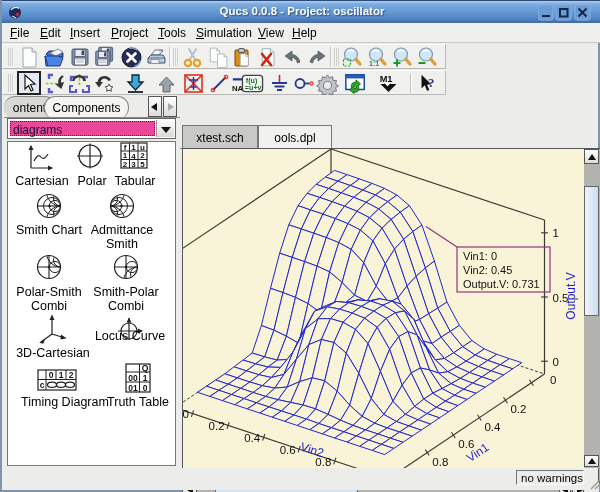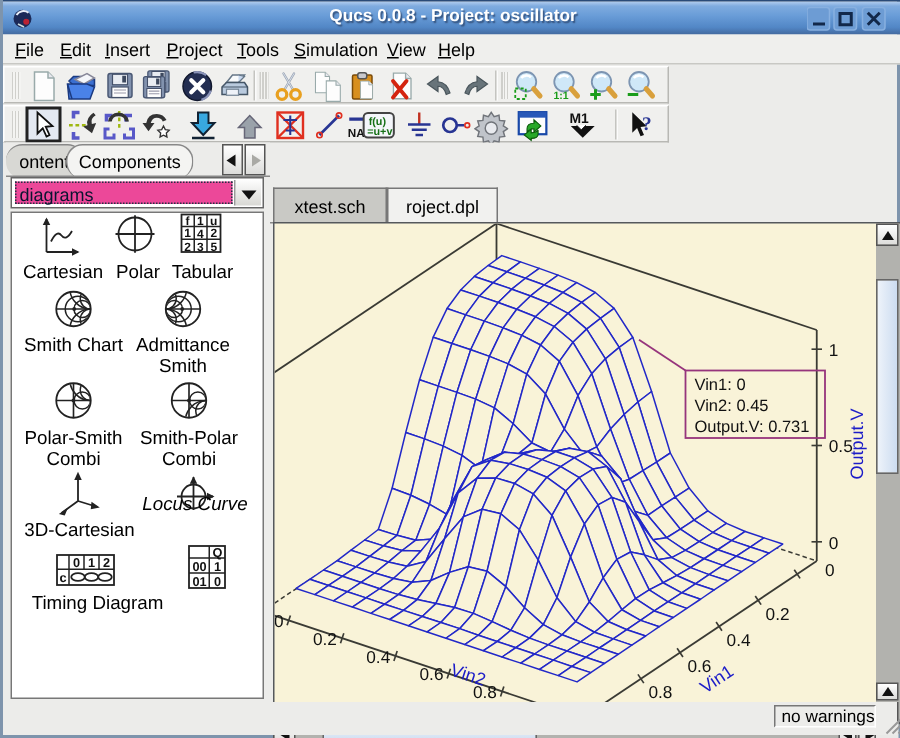--- a/index.html
+++ b/index.html
@@ -400,21 +400,21 @@
           <path d="M7 26 L1.5 31 L5.5 31.5 Z" fill="#222" transform="rotate(8 4 29)"></path>
           <path d="M23 22.5 L28.5 26.3 L22.5 27.5 Z" fill="#222"></path>
         </svg>
         <svg style="position:absolute;left:107px;top:174px" width="30" height="26" viewBox="0 0 30 26">
           <circle cx="14" cy="15" r="8" fill="none" stroke="#222" stroke-width="1.2"></circle>
           <path d="M14 2 v22 M3 15 h24" stroke="#222" stroke-width="1.2"></path>
           <path d="M11.5 6.5 L14 1.5 L16.5 6.5 Z" fill="#222"></path>
           <path d="M23 12.5 L28 15 L23 17.5 Z" fill="#222"></path>
         </svg>
         <div class="litem" style="left:-10px;top:205px;width:110px;">3D-Cartesian</div>
-        <div class="litem" style="left:67px;top:188px;width:110px;font-style:italic;">Locus Curve</div>
+        <div class="litem" style="left:67px;top:188px;width:110px;">Locus Curve</div>
         <svg style="position:absolute;left:29px;top:224px" width="40" height="28" viewBox="0 0 40 28">
           <rect x="1" y="4" width="38" height="20" fill="none" stroke="#222" stroke-width="1.2"></rect>
           <path d="M1 13.5 h38 M9 4 v20 M19 4 v9.5 M29 4 v9.5" stroke="#222" stroke-width="1"></path>
           <g font-size="8.5" font-weight="bold" fill="#111" font-family="Liberation Sans" text-anchor="middle">
             <text x="14" y="12">0</text>
             <text x="24" y="12">1</text>
             <text x="34" y="12">2</text>
             <text x="5" y="22">c</text>
           </g>
           <ellipse cx="15" cy="18.7" rx="4.5" ry="2.6" fill="none" stroke="#222" stroke-width="1.2"></ellipse>
@@ -426,25 +426,26 @@
           <path d="M3 9 h24 M3 19 h24 M16.5 1 v28" stroke="#222" stroke-width="1"></path>
           <g font-size="8.5" font-weight="bold" fill="#111" font-family="Liberation Sans" text-anchor="middle">
             <text x="22" y="8">Q</text>
             <text x="10" y="17.5">00</text>
             <text x="22" y="17.5">1</text>
             <text x="10" y="27.5">01</text>
             <text x="22" y="27.5">0</text>
           </g>
         </svg>
         <div class="litem" style="left:-6px;top:254px;width:126px;">Timing Diagram</div>
+        <div class="litem" style="left:75px;top:254px;width:110px;">Truth Table</div>
       </div>
  </div>
  <div id="darea" class="abs">
    <div class="dtab" style="left:2px;width:76px;">xtest.sch</div>
-   <div class="dtab on" style="left:78px;width:74px;">roject.dpl</div>
+   <div class="dtab on" style="left:78px;width:74px;">ools.dpl</div>
    <div id="tabline"></div>
    <div id="plotframe"></div>
    <div class="abs" style="left:3px;top:25px;width:401px;height:333px;overflow:hidden"><svg width="401" height="333" viewBox="181 120 401 333">
           <line x1="329.0" y1="274.0" x2="172.7" y2="378.7" stroke="#3a3a34" stroke-width="1" stroke-dasharray="3,2"></line>
           <line x1="329.0" y1="274.0" x2="542.5" y2="345.0" stroke="#3a3a34" stroke-width="1" stroke-dasharray="3,2"></line>
           <line x1="329.0" y1="120.0" x2="329.0" y2="274.0" stroke="#3a3a34" stroke-width="1.2"></line>
           <path d="M332.5 141.4L345.0 145.6L335.9 152.2L323.4 148.0Z" fill="#f9f3d8" stroke="#2228c8" stroke-width="1" stroke-linejoin="round"></path>
           <path d="M323.4 148.0L335.9 152.2L326.7 159.5L314.2 155.3Z" fill="#f9f3d8" stroke="#2228c8" stroke-width="1" stroke-linejoin="round"></path>
           <path d="M345.0 145.6L357.5 149.9L348.3 156.5L335.9 152.2Z" fill="#f9f3d8" stroke="#2228c8" stroke-width="1" stroke-linejoin="round"></path>
           <path d="M314.2 155.3L326.7 159.5L317.6 168.4L305.1 164.3Z" fill="#f9f3d8" stroke="#2228c8" stroke-width="1" stroke-linejoin="round"></path>

